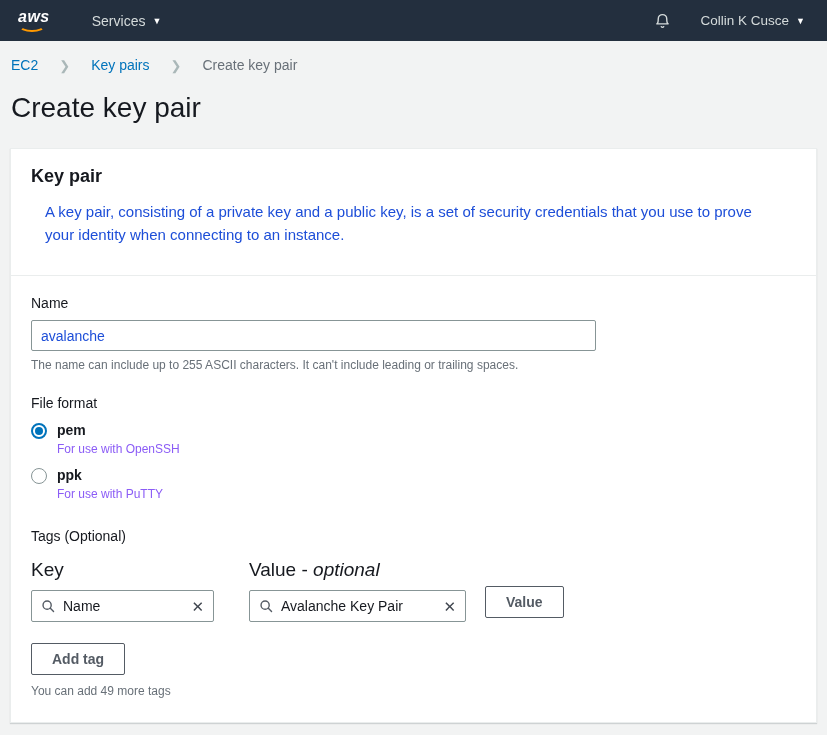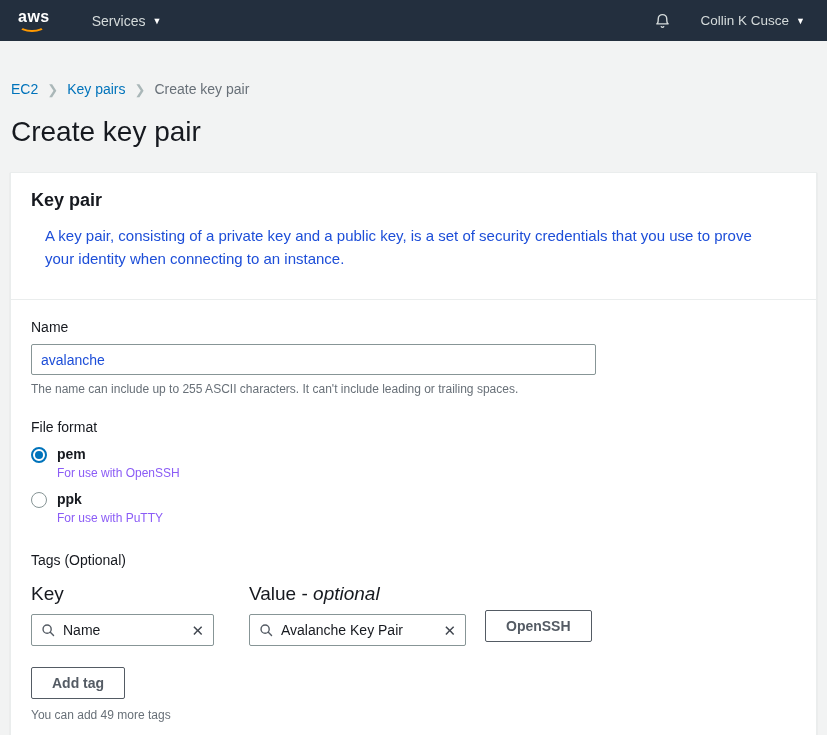--- a/index.html
+++ b/index.html
@@ -11,35 +11,35 @@
     color: #16191f;
     overflow: hidden;
   }
 
   
   .topnav {
     height: 41px; background: #232f3e;
     display: flex; align-items: center;
     padding: 0 16px;
   }
-  .logo { position: relative; color:#ffffff; font-weight:700; font-size:16px; line-height:1; padding: 2px 4px 9px 2px; letter-spacing: .5px; }
+  .logo { position: relative; color:#ffffff; font-weight:700; font-size:16px; line-height:1; padding: 2px 4px 9px 2px; letter-spacing: .5px; font-style: italic; }
   .logo-smile {
     position:absolute; left:3px; bottom:2px;
     width:26px; height:12px;
     border:2px solid transparent; border-bottom-color:#ff9900;
     border-radius:50%;
   }
   .nav-services { margin-left:38px; display:flex; align-items:center; gap:7px; color:#d5dbdb; font-size:14px; cursor:pointer; }
   .caret { font-size:9px; color:#ffffff; }
   .nav-right { margin-left:auto; display:flex; align-items:center; gap:30px; padding-right:6px; }
   .bell svg { display:block; }
   .nav-user { display:flex; align-items:center; gap:7px; color:#d5dbdb; font-size:13.5px; cursor:pointer; }
 
   
-  .breadcrumb { display:flex; align-items:center; gap:9px; padding: 40px 0 0 11px; font-size:14px; }
+  .breadcrumb { display:flex; align-items:center; gap:21px; padding: 16px 0 0 11px; font-size:14px; }
   .crumb-link { color:#0073bb; text-decoration:none; cursor:pointer; }
   .crumb-sep { color:#aab7b8; font-size:13px; }
   .crumb-current { color:#687078; }
 
   
   .page-title { font-size:28px; font-weight:400; color:#16191f; padding: 19px 0 0 11px; }
 
   
   .card {
     margin: 24px 10px 0 10px;
@@ -206,21 +206,21 @@
             <svg width="14" height="14" viewBox="0 0 24 24" fill="none" stroke="#545b64" stroke-width="2.4" stroke-linecap="round">
               <circle cx="10.5" cy="10.5" r="7"></circle>
               <line x1="16" y1="16" x2="21.5" y2="21.5"></line>
             </svg>
             <input type="text" value="Avalanche Key Pair" style="">
             <span class="clear-x">✕</span>
           </div>
         </div>
 
         <div class="tag-col remove-col">
-          <button class="btn-secondary">OpenSSH</button>
+          <button class="btn-secondary">Value</button>
         </div>
       </div>
 
       <div class="add-tag-wrap">
         <button class="btn-secondary">Add tag</button>
       </div>
       <div class="remaining">You can add 49 more tags</div>
     </div>
 
   </div>

